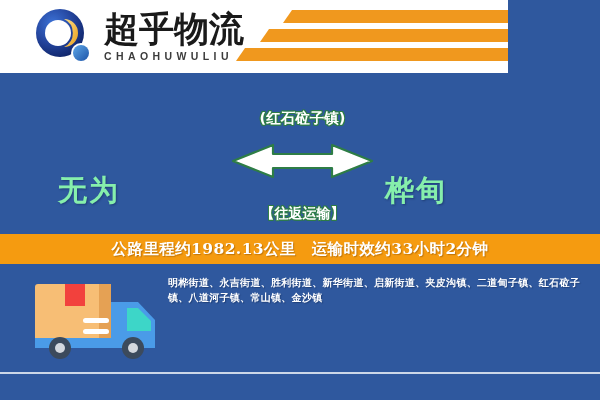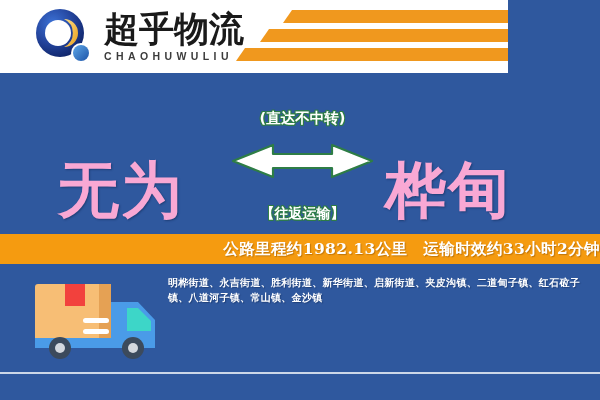--- a/index.html
+++ b/index.html
@@ -94,23 +94,23 @@
     top: 73px;
     width: 600px;
     height: 161px;
     background: #2F589E;
   }
   .city {
     position: absolute;
     top: 118px;
     transform: translateY(-50%);
     font-family: "DejaVu Serif", "Liberation Serif", serif;
-    font-size: 61px;
-    font-weight: 700;
-    color: #f9a8d4;
+    font-size: 29px;
+    font-weight: 700;
+    color: #86efac;
     letter-spacing: 2px;
     white-space: nowrap;
     text-shadow: 1px 1px 2px rgba(10,30,70,0.45);
   }
   .city.origin { left: 58px; }
   .city.destination { left: 385px; }
 
   .mid {
     position: absolute;
     left: 225px;
@@ -148,21 +148,21 @@
   
   .infobar {
     position: absolute;
     left: 0;
     top: 234px;
     width: 600px;
     height: 30px;
     background: #F59B10;
     display: flex;
     align-items: center;
-    justify-content: flex-end;
+    justify-content: center;
   }
   .infobar-text {
     font-family: "DejaVu Serif", "Liberation Serif", serif;
     font-size: 15.5px;
     font-weight: 700;
     color: #FFFFFF;
     letter-spacing: 0.4px;
     white-space: nowrap;
     text-shadow: 1px 1px 1px rgba(150,85,0,0.55);
   }
@@ -256,21 +256,21 @@
       <div class="stripe s1"></div>
       <div class="stripe s2"></div>
       <div class="stripe s3"></div>
     </div>
   </div>
 
   <div class="route">
     <div class="city origin">无为</div>
 
     <div class="mid">
-      <div class="mid-top">(直达不中转)</div>
+      <div class="mid-top">(红石砬子镇)</div>
 
       <div class="arrow-wrap">
         <svg width="155" height="44" viewBox="0 0 155 44">
           <path d="M 8 22 L 48 6 L 48 15 L 107 15 L 107 6 L 147 22 L 107 38 L 107 29 L 48 29 L 48 38 Z" fill="#FFFFFF" stroke="#2E7D46" stroke-width="2.2" stroke-linejoin="round"></path>
         </svg>
       </div>
 
       <div class="mid-bottom">【往返运输】</div>
     </div>
 

